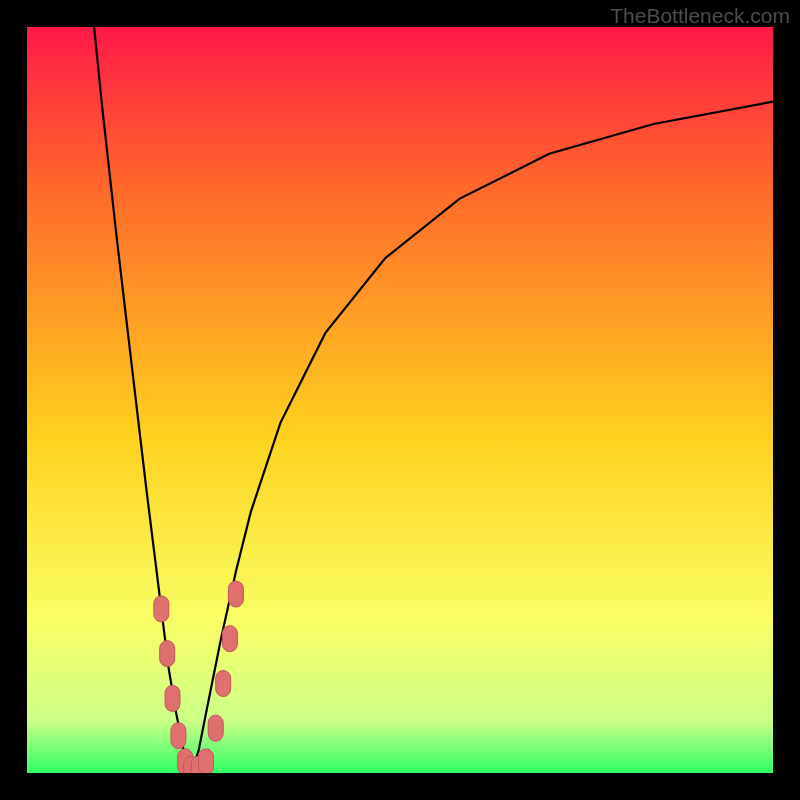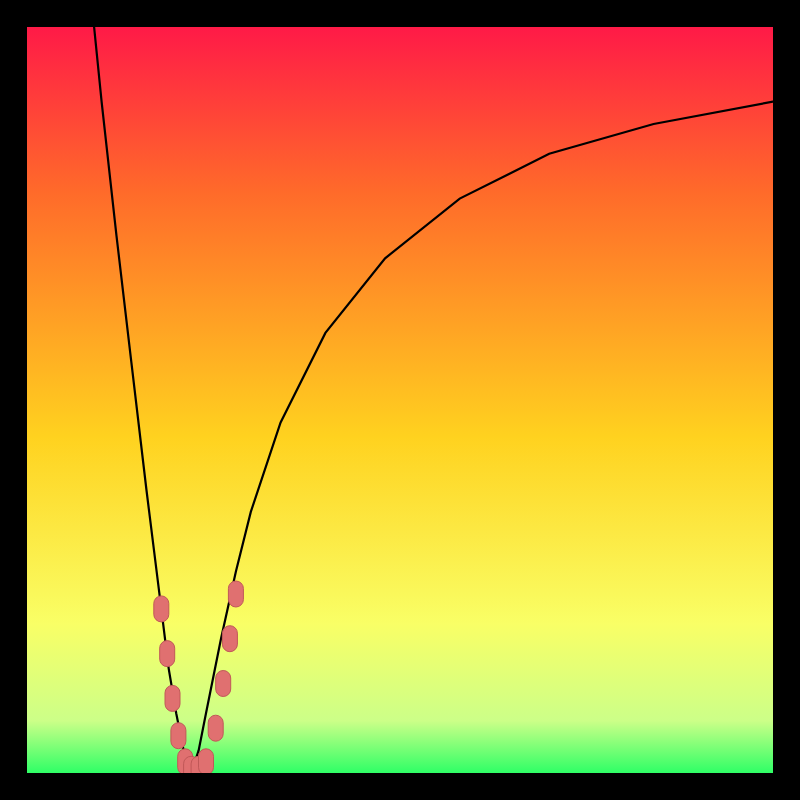--- a/index.html
+++ b/index.html
@@ -64,13 +64,14 @@
           <rect x="156.6" y="729.3" width="15" height="26" rx="7.5" ry="7.5" fill="#e07070" stroke="#c05858" stroke-width="1"></rect>
           <rect x="164.1" y="729.3" width="15" height="26" rx="7.5" ry="7.5" fill="#e07070" stroke="#c05858" stroke-width="1"></rect>
           <rect x="171.5" y="721.8" width="15" height="26" rx="7.5" ry="7.5" fill="#e07070" stroke="#c05858" stroke-width="1"></rect>
           <rect x="181.2" y="688.2" width="15" height="26" rx="7.5" ry="7.5" fill="#e07070" stroke="#c05858" stroke-width="1"></rect>
           <rect x="188.7" y="643.5" width="15" height="26" rx="7.5" ry="7.5" fill="#e07070" stroke="#c05858" stroke-width="1"></rect>
           <rect x="195.4" y="598.7" width="15" height="26" rx="7.5" ry="7.5" fill="#e07070" stroke="#c05858" stroke-width="1"></rect>
           <rect x="201.4" y="554.0" width="15" height="26" rx="7.5" ry="7.5" fill="#e07070" stroke="#c05858" stroke-width="1"></rect>
         </g>
     </svg>
   </div>
+  <div class="watermark">TheBottleneck.com</div>
 </div>
 
 </body></html>

